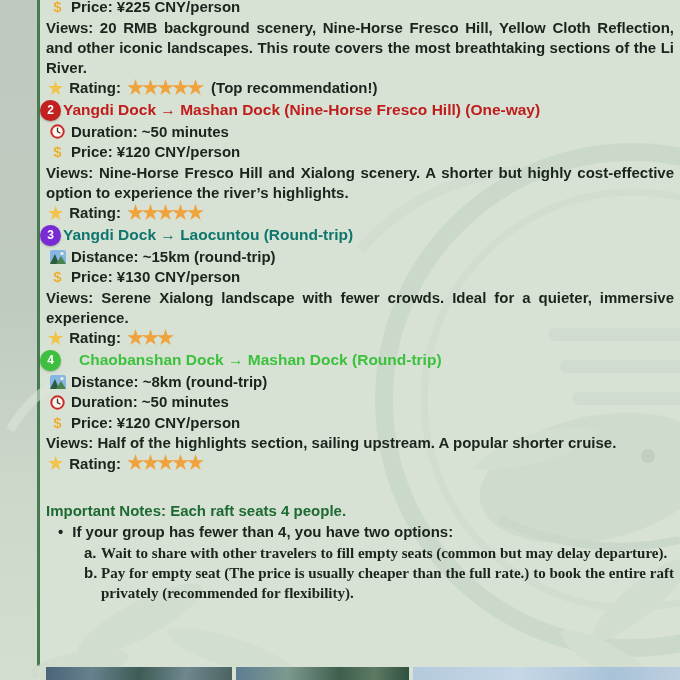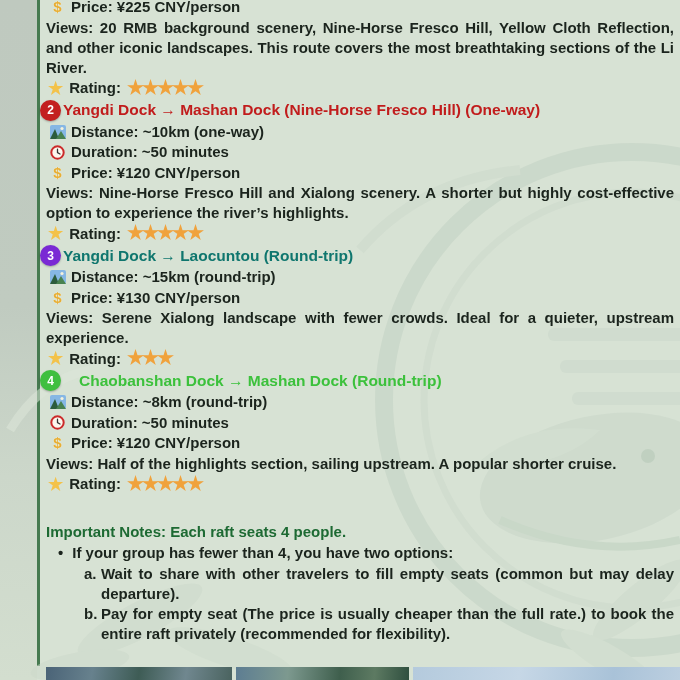--- a/index.html
+++ b/index.html
@@ -45,21 +45,21 @@
   .heading-row .title{font-size:15.5px;}
   .rating-row{display:flex;align-items:center;height:21px;padding-left:2px;}
   .lead-star{color:#f3c24a;font-size:17px;margin-right:6px;line-height:1;}
   .stars{color:#f0a23c;font-size:19px;letter-spacing:-2px;line-height:1;margin-left:6px;margin-top:-2px;}
   .rating-suffix{margin-left:9px;}
   .notes-title{color:#1d6a33;margin-top:27px;height:20px;}
   .bullet-row{display:flex;height:22px;align-items:center;padding-left:12px;}
   .bullet-dot{margin-right:9px;font-size:15px;}
   .option-row{display:flex;padding-left:38px;}
   .option-label{flex:0 0 17px;}
-  .option-text{margin:0;text-align:justify;flex:1 1 auto;}
+  .option-text{margin:0;text-align:justify;flex:1 1 auto;font-family:Liberation Serif, serif;}
   .photos{position:absolute;left:46px;top:667px;width:634px;height:13px;display:flex;}
   .photo{height:13px;}
   .photo1{width:186px;background:linear-gradient(100deg,#4a6377,#67818d 25%,#3e5c55 50%,#70878f 75%,#4a635f);}
   .photo2{width:173px;margin-left:4px;background:linear-gradient(95deg,#5d7d92,#7d998f 30%,#3f5f4d 60%,#5d7a62 80%,#2f4f3f);}
   .photo3{width:267px;margin-left:4px;background:linear-gradient(100deg,#b4cadd,#c6d7e6 40%,#a9c2d8 75%,#bccfe0);}
 </style>
 </head>
 <body>
 
 <div class="page">
@@ -91,77 +91,67 @@
 
     <div class="icon-row">
       <span class="icon dollar">$</span>
       <span>Price: ¥225 CNY/person</span>
     </div>
     <p class="para">Views: 20 RMB background scenery, Nine-Horse Fresco Hill, Yellow Cloth Reflection, and other iconic landscapes. This route covers the most breathtaking sections of the Li River.</p>
     <div class="rating-row">
       <span class="lead-star">★</span>
       <span>Rating:</span>
       <span class="stars">★★★★★</span>
+      <span class="rating-suffix">(Top recommendation!)</span>
     </div>
 
     <div class="heading-row">
       <span class="badge badge-red">2</span>
       <span class="title t-red">Yangdi Dock → Mashan Dock (Nine-Horse Fresco Hill) (One-way)</span>
+    </div>
+    <div class="icon-row">
+      <span class="icon">
+        <svg width="15" height="15" viewBox="0 0 15 15">
+            <circle cx="7.5" cy="7.5" r="6.2" fill="#fdf7ee" stroke="#cc2a2a" stroke-width="2"></circle>
+            <path d="M7.5 4.2 V7.6 L10 9" fill="none" stroke="#333" stroke-width="1.3" stroke-linecap="round"></path>
+          </svg>
+      </span>
+      <span>Duration: ~50 minutes</span>
+    </div>
+    <div class="icon-row">
+      <span class="icon dollar">$</span>
+      <span>Price: ¥120 CNY/person</span>
+    </div>
+    <p class="para">Views: Nine-Horse Fresco Hill and Xialong scenery. A shorter but highly cost-effective option to experience the river’s highlights.</p>
+    <div class="rating-row">
+      <span class="lead-star">★</span>
+      <span>Rating:</span>
+      <span class="stars">★★★★★</span>
+    </div>
+
+    <div class="heading-row">
+      <span class="badge badge-purple">3</span>
+      <span class="title t-purple">Yangdi Dock → Laocuntou (Round-trip)</span>
     </div>
     <div class="icon-row">
       <span class="icon">
         <svg width="16" height="14" viewBox="0 0 16 14">
             <rect x="0" y="0" width="16" height="14" rx="2" fill="#86b7e4"></rect>
             <circle cx="12" cy="3.5" r="1.6" fill="#f6f2da"></circle>
             <polygon points="0,14 5,4 9,14" fill="#2c5c3c"></polygon>
             <polygon points="6,14 11,6 16,14" fill="#48824f"></polygon>
           </svg>
       </span>
-      <span>Distance: ~10km (one-way)</span>
-    </div>
-    <div class="icon-row">
-      <span class="icon">
-        <svg width="15" height="15" viewBox="0 0 15 15">
-            <circle cx="7.5" cy="7.5" r="6.2" fill="#fdf7ee" stroke="#cc2a2a" stroke-width="2"></circle>
-            <path d="M7.5 4.2 V7.6 L10 9" fill="none" stroke="#333" stroke-width="1.3" stroke-linecap="round"></path>
-          </svg>
-      </span>
-      <span>Duration: ~50 minutes</span>
-    </div>
-    <div class="icon-row">
-      <span class="icon dollar">$</span>
-      <span>Price: ¥120 CNY/person</span>
-    </div>
-    <p class="para">Views: Nine-Horse Fresco Hill and Xialong scenery. A shorter but highly cost-effective option to experience the river’s highlights.</p>
-    <div class="rating-row">
-      <span class="lead-star">★</span>
-      <span>Rating:</span>
-      <span class="stars">★★★★★</span>
-    </div>
-
-    <div class="heading-row">
-      <span class="badge badge-purple">3</span>
-      <span class="title t-purple">Yangdi Dock → Laocuntou (Round-trip)</span>
-    </div>
-    <div class="icon-row">
-      <span class="icon">
-        <svg width="16" height="14" viewBox="0 0 16 14">
-            <rect x="0" y="0" width="16" height="14" rx="2" fill="#86b7e4"></rect>
-            <circle cx="12" cy="3.5" r="1.6" fill="#f6f2da"></circle>
-            <polygon points="0,14 5,4 9,14" fill="#2c5c3c"></polygon>
-            <polygon points="6,14 11,6 16,14" fill="#48824f"></polygon>
-          </svg>
-      </span>
       <span>Distance: ~15km (round-trip)</span>
     </div>
     <div class="icon-row">
       <span class="icon dollar">$</span>
       <span>Price: ¥130 CNY/person</span>
     </div>
-    <p class="para">Views: Serene Xialong landscape with fewer crowds. Ideal for a quieter, upstream experience.</p>
+    <p class="para">Views: Serene Xialong landscape with fewer crowds. Ideal for a quieter, immersive experience.</p>
     <div class="rating-row">
       <span class="lead-star">★</span>
       <span>Rating:</span>
       <span class="stars">★★★</span>
     </div>
 
     <div class="heading-row">
       <span class="badge badge-green">4</span>
       <span class="title t-green">Chaobanshan Dock → Mashan Dock (Round-trip)</span>
     </div>

